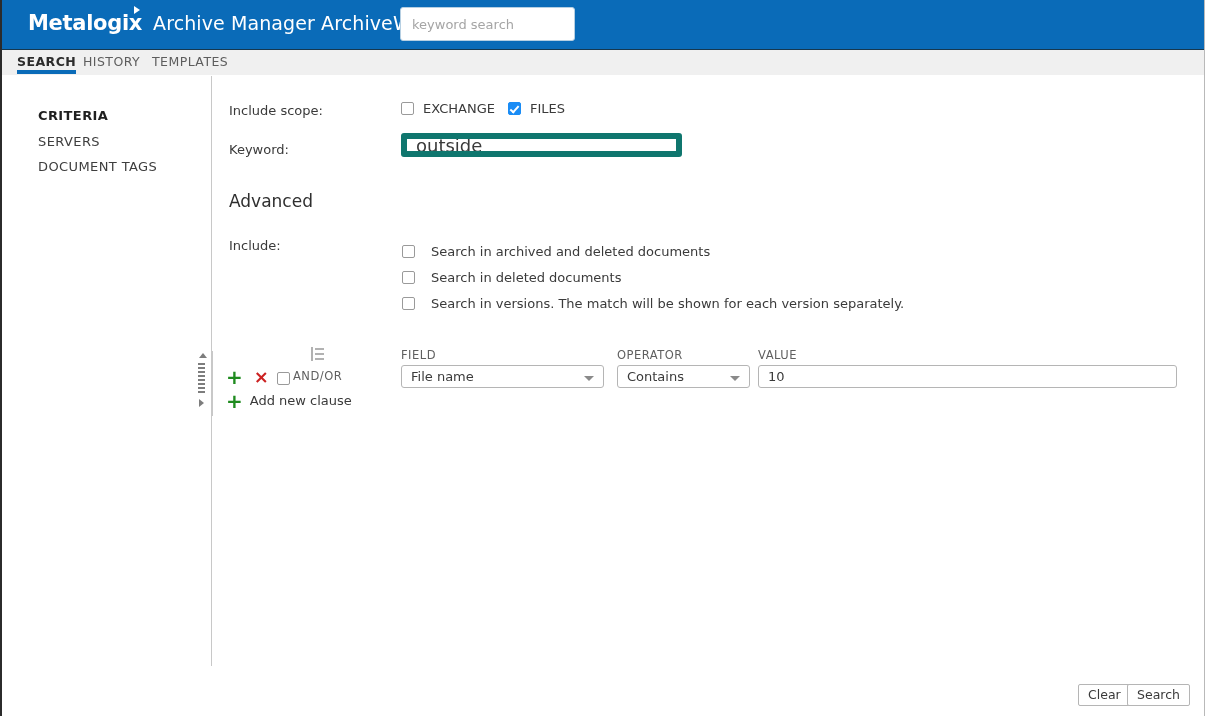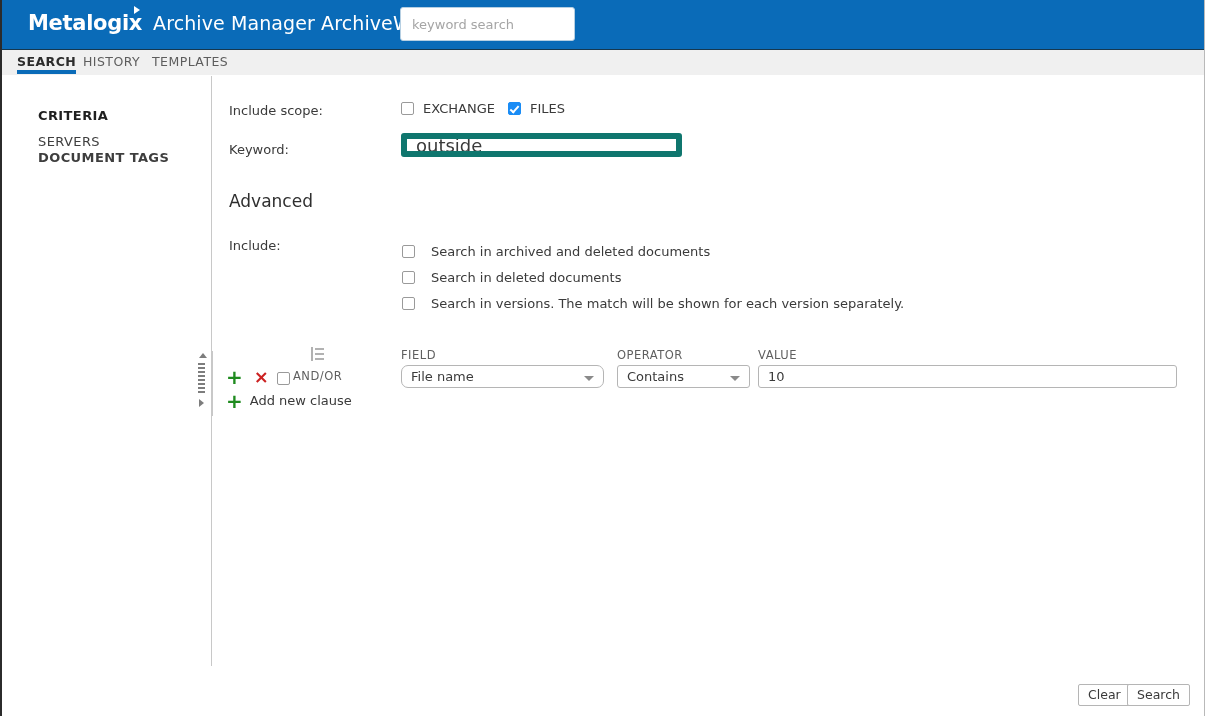--- a/index.html
+++ b/index.html
@@ -198,21 +198,21 @@
     color: #3e3e3e;
     cursor: pointer;
     white-space: nowrap;
   }
   .sidebar-item.active {
     font-weight: bold;
     color: #1f1f1f;
   }
   #sidebar-item-criteria { top: 108px; }
   #sidebar-item-servers { top: 134px; }
-  #sidebar-item-tags { top: 150px; font-weight: bold; }
+  #sidebar-item-tags { top: 159px; }
 
   
   #main {
     position: absolute;
     left: 212px;
     top: 76px;
     width: 992px;
     height: 590px;
   }
 
@@ -446,21 +446,21 @@
   }
   .sel-caret {
     position: absolute;
     right: 9px;
     top: 10px;
     width: 0; height: 0;
     border-left: 5px solid transparent;
     border-right: 5px solid transparent;
     border-top: 5px solid #8a8a8a;
   }
-  #sel-field    { left: 189px; top: 289px; width: 203px; border-radius: 7px; }
+  #sel-field    { left: 189px; top: 289px; width: 203px; }
   #sel-operator { left: 405px; top: 289px; width: 133px; }
   #input-value {
     position: absolute;
     left: 546px;
     top: 289px;
     width: 419px;
     height: 23px;
     box-sizing: border-box;
     border: 1px solid #b5b5b5;
     border-radius: 3px;

